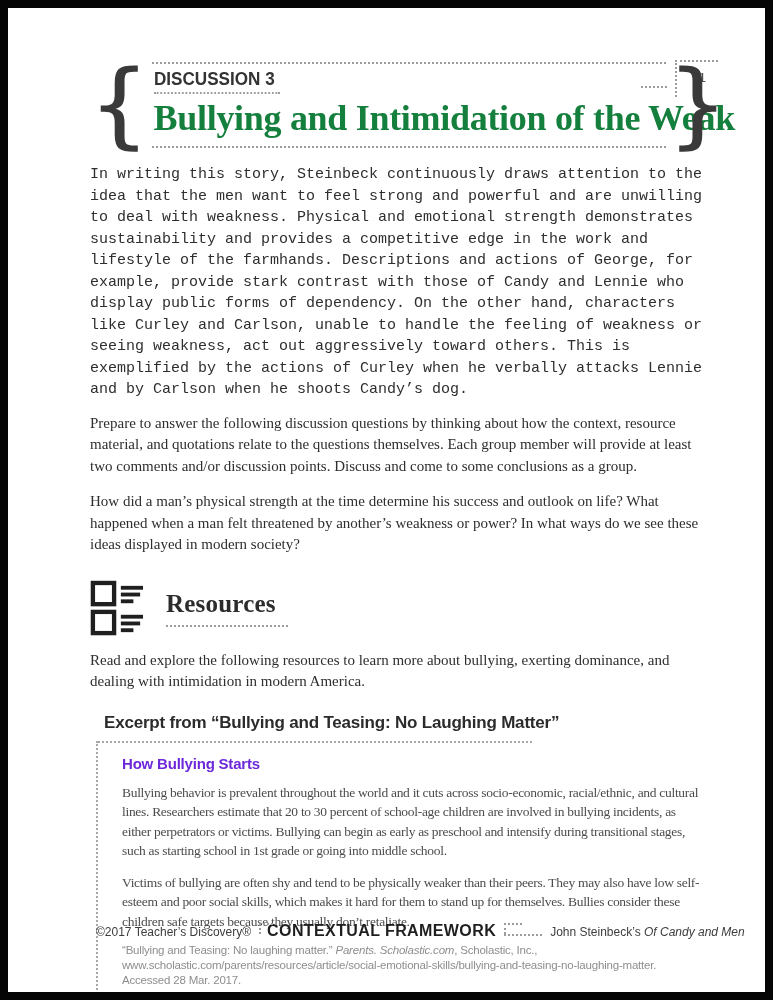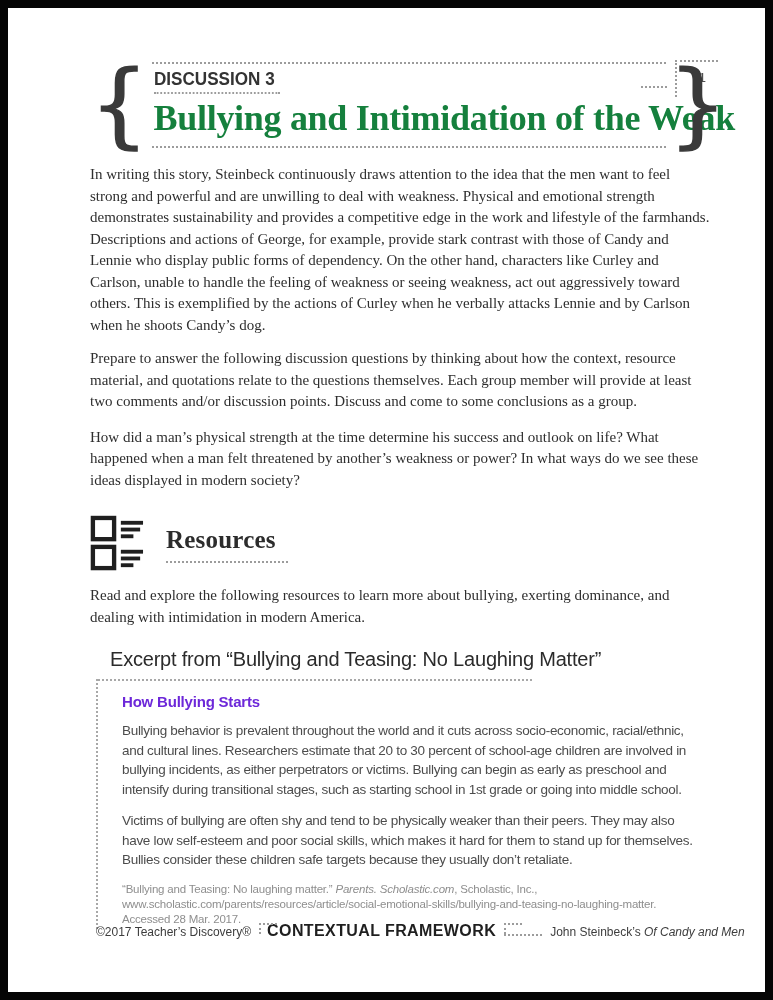--- a/index.html
+++ b/index.html
@@ -34,54 +34,54 @@
   .pagenum-wrap { position:absolute; top:52px; right:47px; display:flex; align-items:flex-start;gap:8px; }
   .pagenum-leader { width:26px; border-top:2px dotted #9c9c9c; margin-top:26px; }
   .pagenum-box {
     border-top:2px dotted #9c9c9c; border-left:2px dotted #9c9c9c;
     padding:8px 12px 12px 16px; font-family:"Liberation Sans", sans-serif;
     font-size:13px; color:#4e4e4e;
   }
 
   
   .body-p { font-size:15px; line-height:21.5px; margin:0; color:#2e2e2e; }
-  .p1 { margin-top:16px; }
+  .p1 { margin-top:16px;font-family:Liberation Mono, monospace; }
   .p2 { margin-top:12px; }
   .question { margin-top:14px; }
   .res-intro { margin-top:12px; }
 
   
   .section { display:flex; align-items:center; gap:22px; }
   .section-disc { margin-top:16px; }
   .section-res { margin-top:24px; }
   .section-icon { flex:0 0 auto; }
   .section-icon svg { display:block; }
   .section-title {
     font-family:"Liberation Serif", serif; font-weight:bold; font-size:25px;
     color:#2c2c2c; border-bottom:2px dotted #9c9c9c; padding:0 12px 7px 0;
     letter-spacing:0.2px;
   }
 
   
   .excerpt { margin-top:20px; margin-left:6px; }
   .excerpt-title {
-    font-family:"Liberation Sans", sans-serif; font-weight:normal; font-size:20px;
-    color:#2b2b2b; margin:0 0 0 14px; padding-bottom:8px; letter-spacing:-0.2px;
+    font-family:"Liberation Sans", sans-serif; font-weight:bold; font-size:17px;
+    color:#2b2b2b; margin:0 0 0 8px; padding-bottom:8px; letter-spacing:-0.2px;
   }
   .excerpt-body { position:relative; border-left:2px dotted #a8a8a8; padding:12px 10px 2px 24px; }
   .excerpt-body::before {
     content:""; position:absolute; left:0; top:0; width:434px;
     border-top:2px dotted #a8a8a8;
   }
   .excerpt-sub {
     font-family:"Liberation Sans", sans-serif; font-weight:bold; font-size:15px;
     color:#6d28d9; margin:2px 0 11px; letter-spacing:-0.2px;
   }
   .excerpt-p {
-    font-family:Liberation Sans, sans-serif; font-size:13.5px; line-height:19.5px;
+    font-family:Liberation Serif, serif; font-size:13.5px; line-height:19.5px;
     color:#4c4c4c; margin:0 0 12px; letter-spacing:-0.3px; max-width:580px;
   }
   .citation {
     font-family:"Liberation Sans", sans-serif; font-size:11.5px; line-height:15px;
     color:#8e8e8e; margin:2px 0 0; letter-spacing:-0.2px;
   }
 
   
   .footer {
     position:absolute; left:88px; right:50px; bottom:52px;

